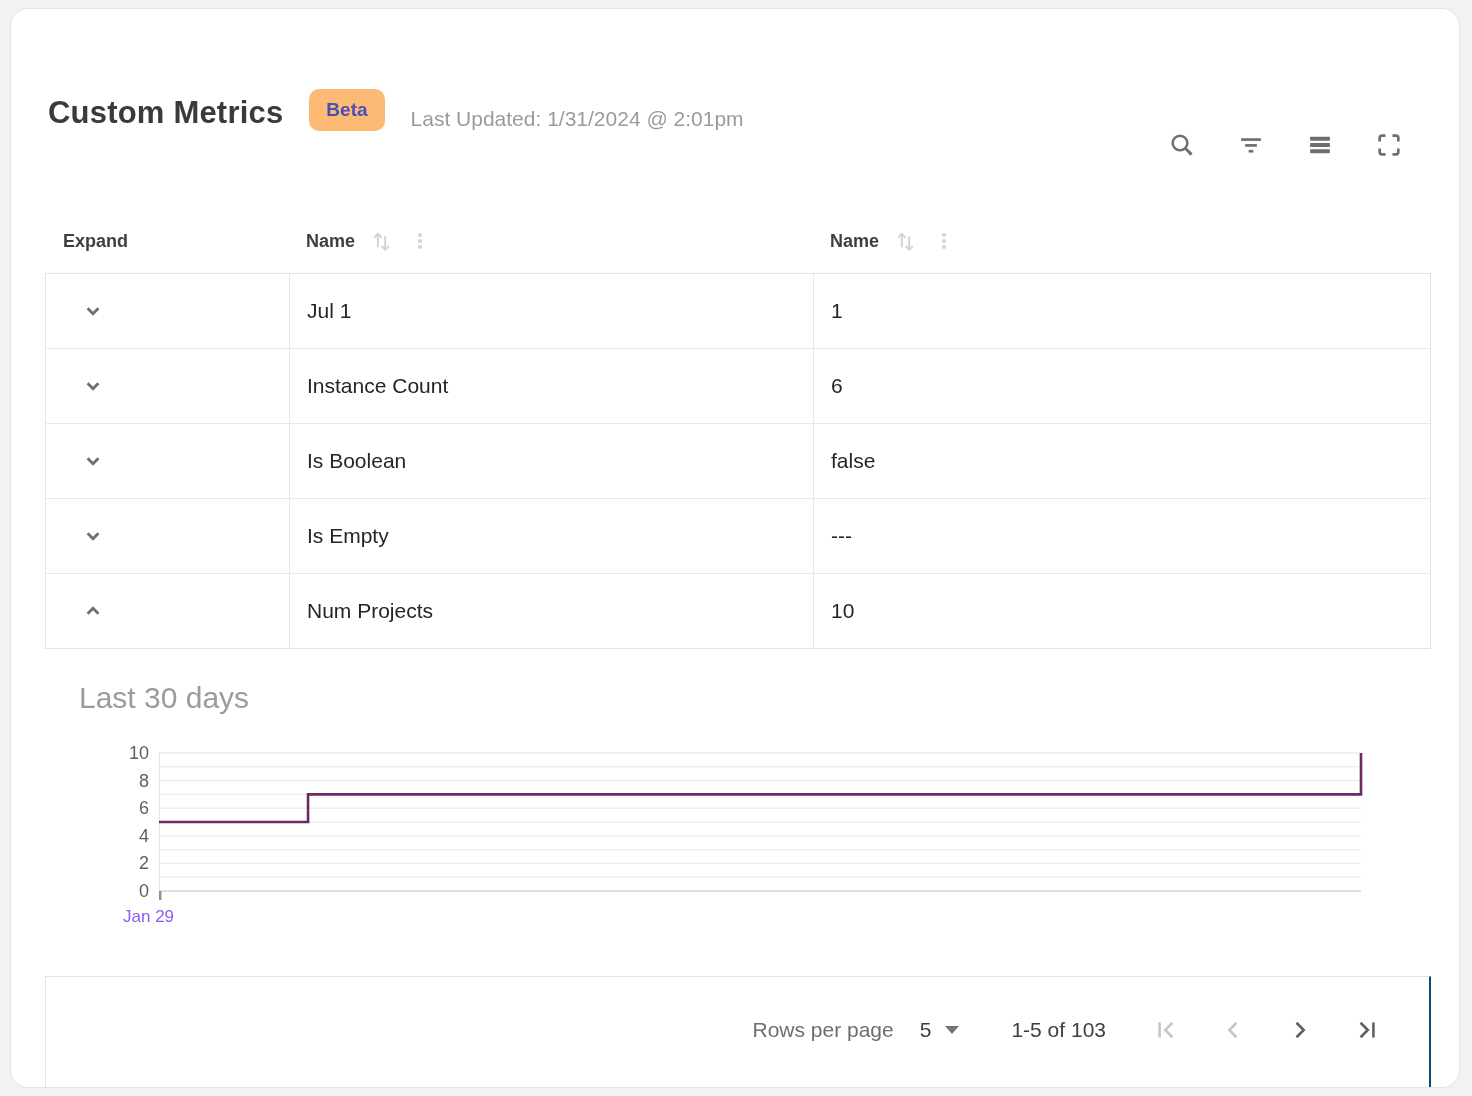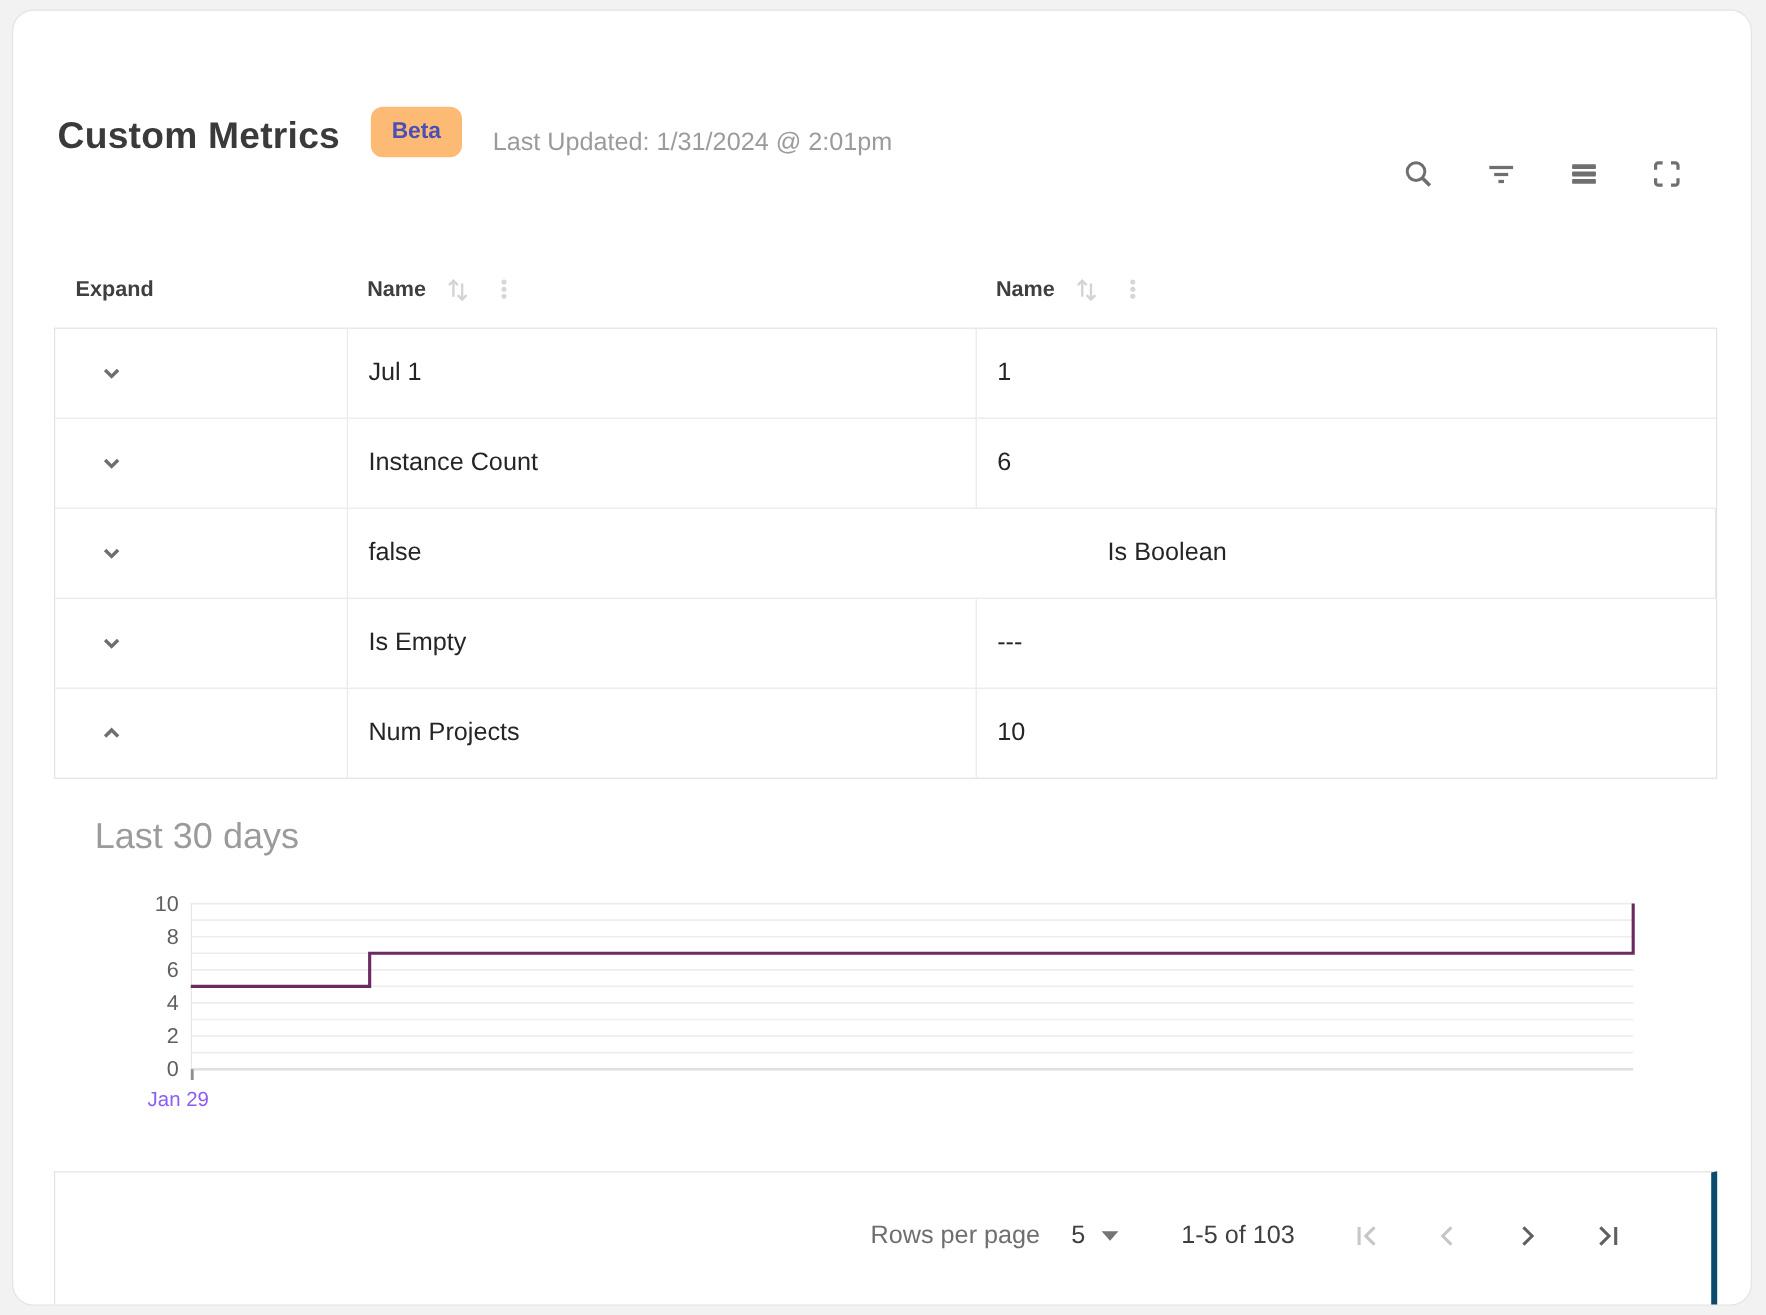--- a/index.html
+++ b/index.html
@@ -51,22 +51,22 @@
   
   .chart-title{position:absolute;left:68px;top:672px;font-size:30px;color:#9b9b9b;text-align:center;}
   .y-labels{position:absolute;left:80px;top:744px;width:58px;height:138px;}
   .y-labels .ylab{position:absolute;right:0;width:58px;text-align:right;font-size:18px;line-height:24px;color:#5f5f5f;}
   .chart-plot{position:absolute;left:148px;top:744px;width:1202px;height:138px;}
   .chart-plot svg{overflow:visible;display:block;}
   .x-label{position:absolute;left:112px;top:898px;font-size:17px;color:#8b5cf6;}
   
   .tfooter{
     position:absolute;left:34px;top:967px;width:1386px;height:113px;box-sizing:border-box;
-    border-top:1px solid #e3e3e3;border-left:1px solid #e3e3e3;border-right:5px solid #0c4a6e;
-    display:flex;align-items:center;justify-content:flex-end;padding-right:72px;padding-bottom:6px;
+    border-top:1px solid #e3e3e3;border-left:1px solid #e3e3e3;border-right:2px solid #0c4a6e;
+    display:flex;align-items:center;justify-content:flex-end;padding-right:48px;padding-bottom:6px;
   }
   .rpp-label{font-size:21px;color:#6e6e6e;}
   .rpp-select{display:flex;align-items:center;margin-left:26px;background:none;border:none;padding:0;cursor:pointer;}
   .rpp-value{font-size:21px;color:#3f3f3f;}
   .rpp-caret{margin-left:14px;width:0;height:0;border-left:7px solid transparent;border-right:7px solid transparent;border-top:8px solid #757575;}
   .range-label{font-size:21px;color:#3f3f3f;margin-left:52px;}
   .pg-group{display:flex;align-items:center;margin-left:46px;gap:39px;}
   .pg-btn{background:none;border:none;padding:0;width:28px;height:28px;display:flex;align-items:center;justify-content:center;cursor:pointer;color:#5f5f5f;}
   .pg-btn.disabled{color:#c6c6c6;cursor:default;}
   .pg-btn svg{display:block}
@@ -182,22 +182,22 @@
     </div>
 
     <div class="metric-row">
       <div class="cell cell-expand">
         <button class="expand-btn" aria-label="expand row">
           <svg width="26" height="26" viewBox="0 0 24 24" fill="none" stroke="#6f6f6f" stroke-width="2.6">
               <path d="M7 9.5 L12 14.5 L17 9.5"></path>
             </svg>
         </button>
       </div>
+      <div class="cell cell-name">Is Boolean</div>
       <div class="cell cell-value">false</div>
-      <div class="cell cell-name">Is Boolean</div>
     </div>
 
     <div class="metric-row">
       <div class="cell cell-expand">
         <button class="expand-btn" aria-label="expand row">
           <svg width="26" height="26" viewBox="0 0 24 24" fill="none" stroke="#6f6f6f" stroke-width="2.6">
               <path d="M7 9.5 L12 14.5 L17 9.5"></path>
             </svg>
         </button>
       </div>

